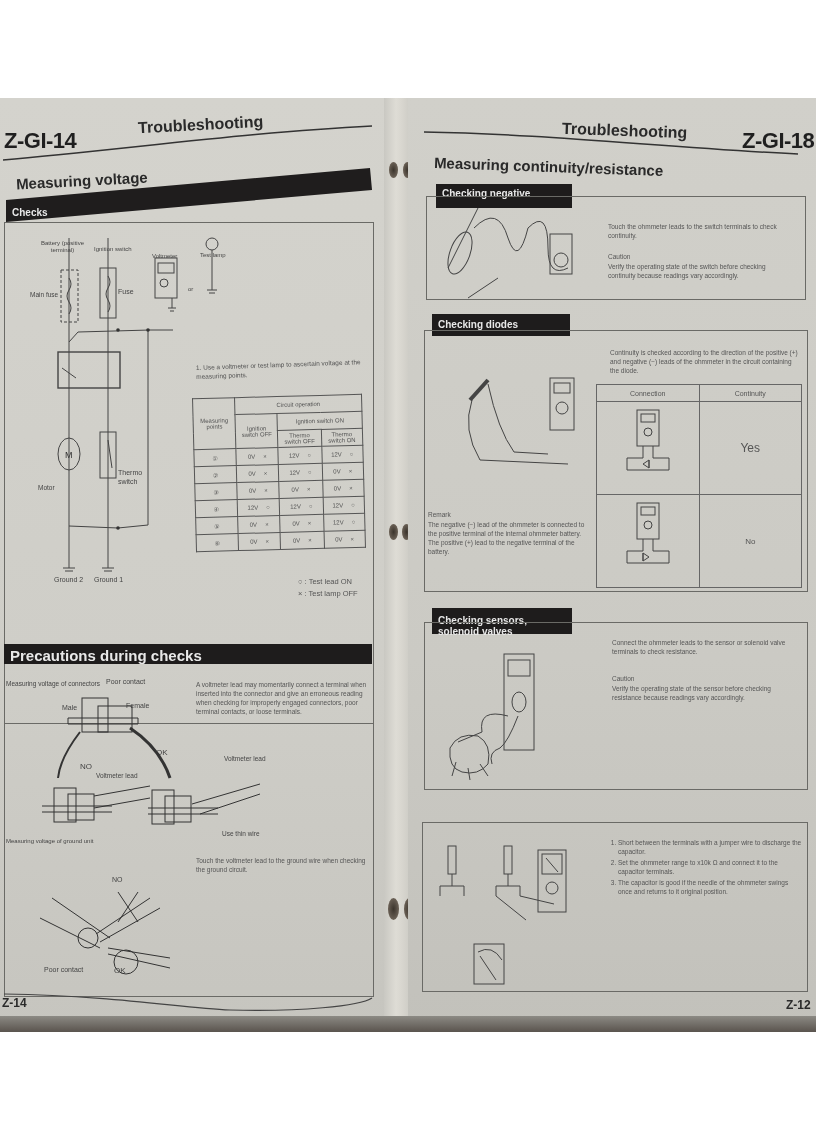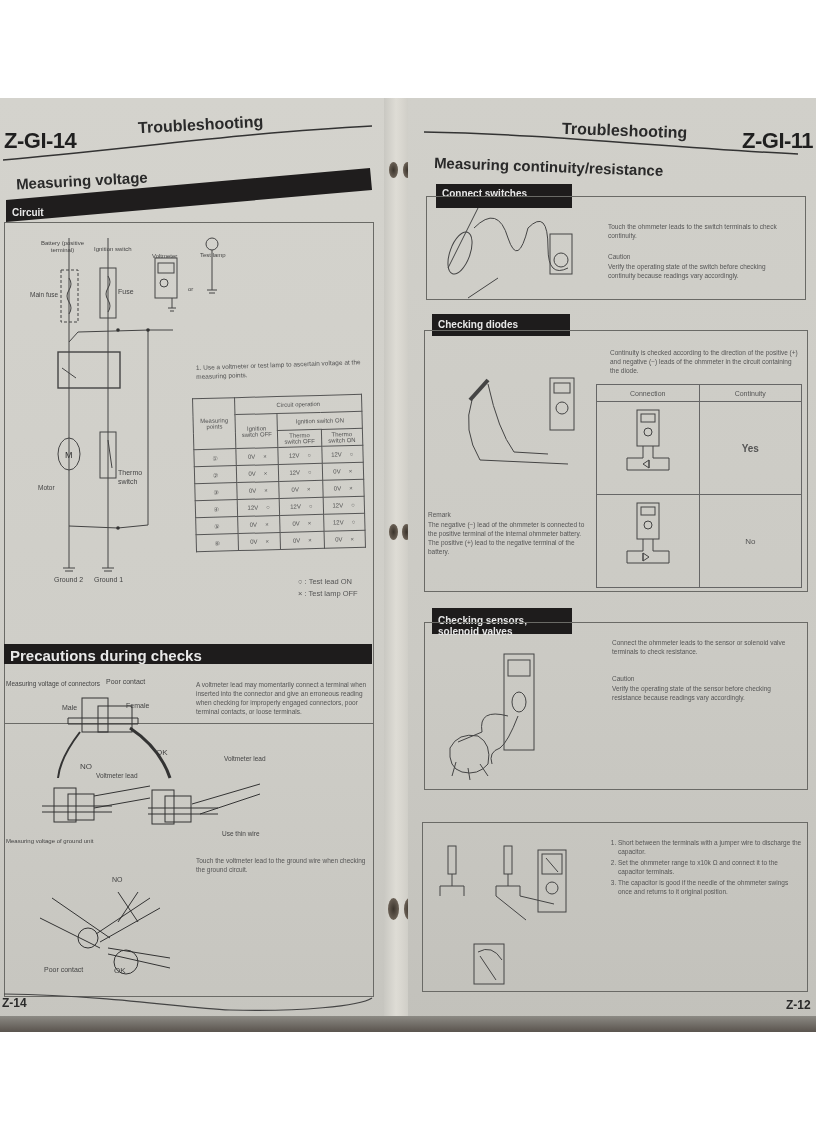--- a/index.html
+++ b/index.html
@@ -40,21 +40,21 @@
   <div class="page left">
     <div class="page-code" style="left:4px;top:30px;">Z-GI-14</div>
     <div class="running-title" style="left:138px;top:18px;transform:rotate(-3deg);">Troubleshooting</div>
     <svg width="390" height="70" style="left:0;top:0;">
       <path d="M3 62 C120 52 250 34 372 28" stroke="#333" stroke-width="1.5" fill="none"></path>
     </svg>
     <div class="section-title" style="left:16px;top:74px;transform:rotate(-3deg);">Measuring voltage</div>
     <svg width="390" height="60" style="left:0;top:68px;">
       <path d="M6 34 L370 2 L372 24 L6 56 Z" fill="#1f1d1d"></path>
     </svg>
-    <div class="bar" style="left:6px;top:106px;background:transparent;">Circuit</div>
+    <div class="bar" style="left:6px;top:106px;background:transparent;">Checks</div>
 
     <div class="frame" style="left:4px;top:124px;width:368px;height:500px;"></div>
 
     <div class="lbl" style="left:40px;top:142px;font-size:6px;line-height:7px;width:45px;text-align:center;white-space:normal;">Battery (positive terminal)</div>
     <div class="lbl" style="left:94px;top:148px;font-size:6px;">Ignition switch</div>
     <div class="lbl" style="left:152px;top:155px;font-size:6px;">Voltmeter</div>
     <div class="lbl" style="left:200px;top:154px;font-size:6px;">Test lamp</div>
     <div class="lbl" style="left:188px;top:188px;font-size:6px;">or</div>
     <div class="lbl" style="left:30px;top:193px;font-size:6.5px;">Main fuse</div>
     <div class="lbl" style="left:118px;top:190px;font-size:7px;">Fuse</div>
@@ -222,24 +222,24 @@
   <div class="hole" style="left:389px;top:426px;"></div>
   <div class="hole" style="left:402px;top:426px;"></div>
   <div class="hole" style="left:388px;top:800px;width:11px;height:22px;"></div>
   <div class="hole" style="left:404px;top:800px;width:11px;height:22px;"></div>
 
   <div class="page right">
     <svg width="408" height="70" style="left:0;top:0;">
       <path d="M16 34 C140 36 260 50 390 56" stroke="#333" stroke-width="1.5" fill="none"></path>
     </svg>
     <div class="running-title" style="left:154px;top:24px;transform:rotate(2deg);">Troubleshooting</div>
-    <div class="page-code" style="left:334px;top:30px;">Z-GI-11</div>
+    <div class="page-code" style="left:334px;top:30px;">Z-GI-18</div>
     <div class="section-title" style="left:26px;top:60px;transform:rotate(2deg);">Measuring continuity/resistance</div>
 
-    <div class="bar" style="left:28px;top:86px;width:136px;height:24px;padding-top:4px;">Connect switches</div>
+    <div class="bar" style="left:28px;top:86px;width:136px;height:24px;padding-top:4px;">Checking negative</div>
     <div class="frame" style="left:18px;top:98px;width:378px;height:102px;"></div>
     <svg width="150" height="100" style="left:30px;top:110px;">
       <g stroke="#444" stroke-width="1" fill="none">
         <ellipse cx="22" cy="45" rx="10" ry="22" transform="rotate(20 22 45)"></ellipse>
         <path d="M10 60 L40 0 M30 90 L60 70"></path>
         <path d="M36 20 Q60 -4 70 30 Q80 60 90 20 Q110 0 110 40 Q110 70 130 60"></path>
         <rect x="112" y="26" width="22" height="40"></rect>
         <circle cx="123" cy="52" r="7"></circle>
       </g>
     </svg>
@@ -271,21 +271,21 @@
           <svg width="60" height="80" style="left:22px;top:6px;">
             <g stroke="#444" stroke-width="1" fill="none">
               <rect x="18" y="2" width="22" height="36"></rect>
                   <rect x="22" y="6" width="14" height="8"></rect>
                   <circle cx="29" cy="24" r="4"></circle>
               <path d="M24 38 v12 h-16 v12 h42 v-12 h-16 v-12"></path>
               <path d="M24 56 L30 52 L30 60 Z M30 52 v8"></path>
             </g>
           </svg>
         </td>
-        <td style="font-size:10px;font-weight:bold;">Yes</td>
+        <td style="font-size:12px;">Yes</td>
       </tr>
       <tr>
         <td style="height:90px;position:relative;">
           <svg width="60" height="80" style="left:22px;top:6px;">
             <g stroke="#444" stroke-width="1" fill="none">
               <rect x="18" y="2" width="22" height="36"></rect>
                   <rect x="22" y="6" width="14" height="8"></rect>
                   <circle cx="29" cy="24" r="4"></circle>
               <path d="M24 38 v12 h-16 v12 h42 v-12 h-16 v-12"></path>
               <path d="M30 56 L24 52 L24 60 Z M24 52 v8"></path>

